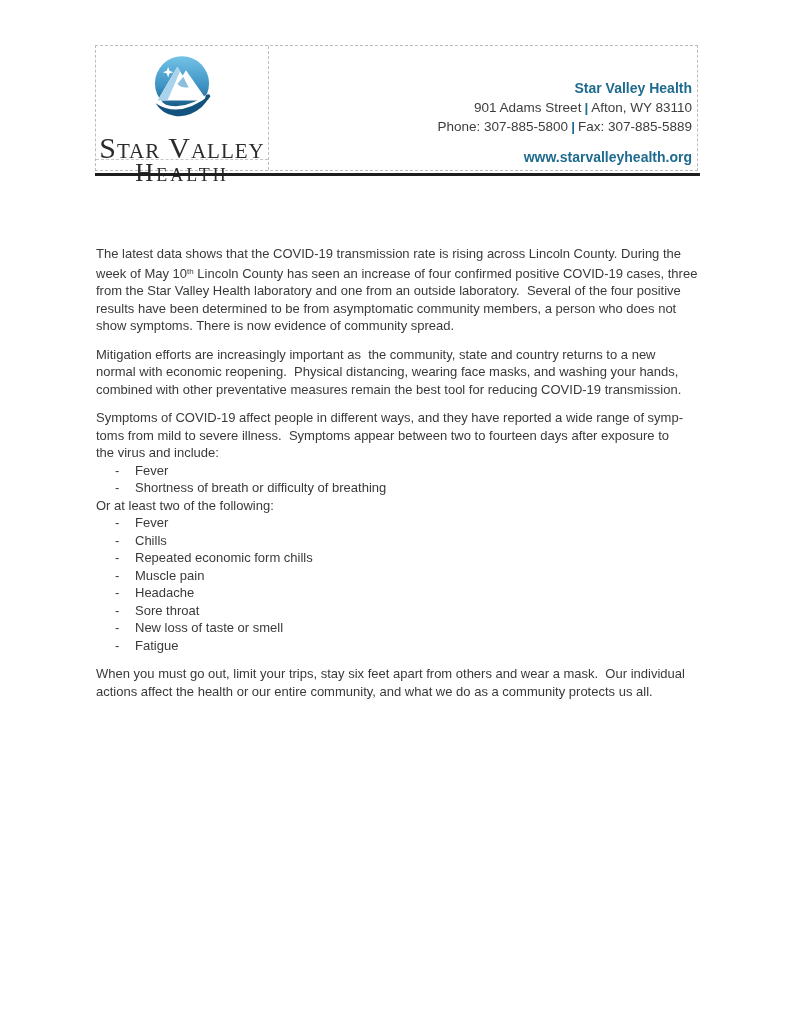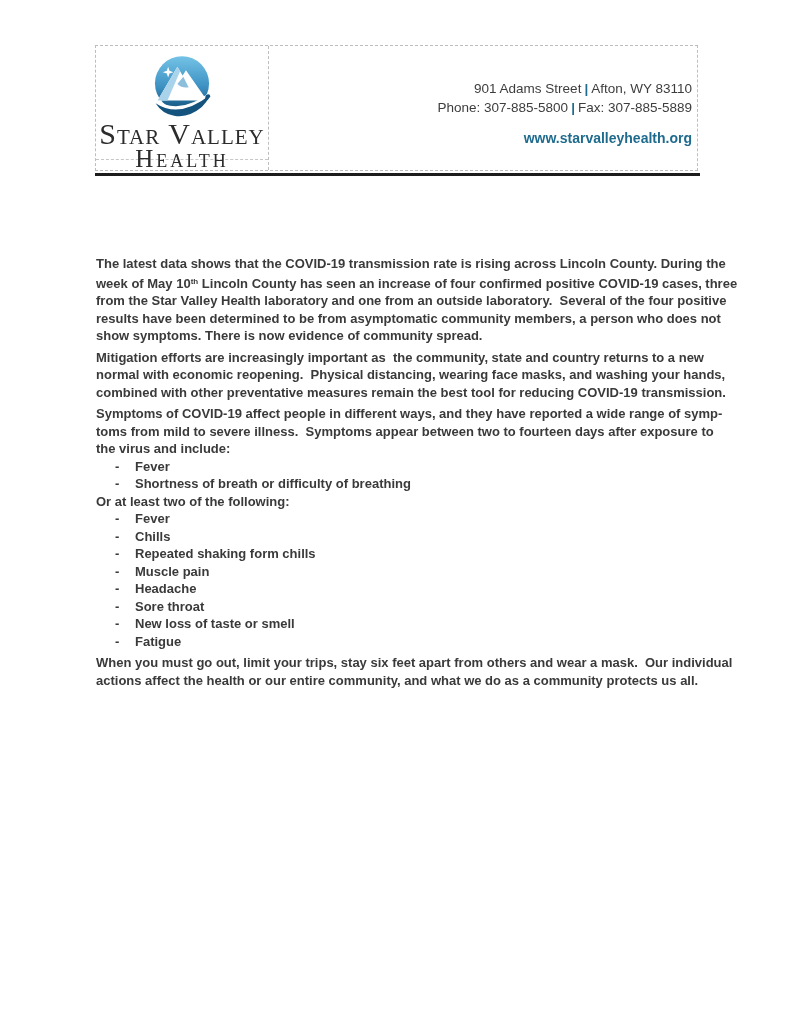--- a/index.html
+++ b/index.html
@@ -18,45 +18,45 @@
     border-left:1px dashed #bdbdbd;
   }
   .lh-left {
     position:absolute; left:0; top:0; width:172px; height:114px;
     border-bottom:1px dashed #c6c6c6; text-align:center;
   }
   .logo-mark { display:block; margin:7px auto 0 auto; }
   .logo-word1 {
     font-family:"Liberation Serif", serif; font-variant:small-caps;
     font-size:30px; line-height:26px; letter-spacing:1px; color:#2c2c2c;
-    white-space:nowrap; margin-top:2px;
+    white-space:nowrap; margin-top:16px;
   }
   .logo-word2 {
     font-family:Liberation Serif, serif; font-variant:small-caps;
     font-size:25px; line-height:23px; letter-spacing:3px; color:#2c2c2c;
     white-space:nowrap;
   }
   .lh-right {
     position:absolute; left:173px; right:0; top:0; bottom:0;
     padding:33px 5px 0 0; text-align:right;
     font-size:13.5px; line-height:19px; color:#3d3d3d;
   }
   .lh-org, .lh-web { font-weight:bold; font-size:14px; }
   .lh-sep { font-weight:bold; padding:0 3px; }
   .black-rule {
     position:absolute; left:95px; top:173px; width:605px; height:3px;
     background:#1d1d1d;
   }
   
   .doc-body {
-    position:absolute; left:96px; top:255px; width:612px;
-    font-size:13px; line-height:17.5px; color:#3a3a3a;font-weight:bold;
+    position:absolute; left:96px; top:245px; width:612px;
+    font-size:13px; line-height:17.5px; color:#3a3a3a;
   }
   .doc-p { white-space:pre; }
-  .mt { margin-top:4px; }
+  .mt { margin-top:11px; }
   sup.ord { font-size:8px; vertical-align:4px; letter-spacing:0; }
   .list-row { display:flex; padding-left:19px; height:17.5px; }
   .dash { width:20px; flex:0 0 20px; }
   .or-line { white-space:pre; }
 </style>
 </head>
 <body>
 
 <div class="page">
 
@@ -83,20 +83,21 @@
         <path d="M6 70 Q48 96 94 58 L94 78 Q50 104 6 80 Z" fill="#ffffff"></path>
 
         <path d="M10 76 Q46 100 92 64 Q88 74 80 82 Q60 99 38 95 Q20 92 10 76 Z" fill="#14537d"></path>
         <path d="M86 64 Q92 60 93 66 Q90 72 84 74 Z" fill="#14537d"></path>
       </svg>
       <div class="logo-word1">Star Valley</div>
       <div class="logo-word2">Health</div>
     </div>
 
     <div class="lh-right">
+      <div class="lh-org accent" style="color: rgb(30, 107, 142);">Star Valley Health</div>
       <div class="lh-line"><span>901 Adams Street</span><span class="lh-sep accent" style="color: rgb(30, 107, 142);">|</span><span>Afton, WY 83110</span></div>
       <div class="lh-line"><span>Phone: 307-885-5800</span><span class="lh-sep accent" style="color: rgb(30, 107, 142);">|</span><span>Fax: 307-885-5889</span></div>
       <div class="lh-web accent" style="color: rgb(30, 107, 142); margin-top: 12px;">www.starvalleyhealth.org</div>
     </div>
   </div>
 
   <div class="black-rule" style="background: rgb(29, 29, 29);"></div>
 
   <div class="doc-body">
     <p class="doc-p"><span>The latest data shows that the COVID-19 transmission rate is rising across Lincoln County. During the
@@ -130,21 +131,21 @@
       <div class="list-row">
           <span class="dash">-</span>
           <span class="li-text">Fever</span>
         </div>
       <div class="list-row">
           <span class="dash">-</span>
           <span class="li-text">Chills</span>
         </div>
       <div class="list-row">
           <span class="dash">-</span>
-          <span class="li-text">Repeated shaking form chills</span>
+          <span class="li-text">Repeated economic form chills</span>
         </div>
       <div class="list-row">
           <span class="dash">-</span>
           <span class="li-text">Muscle pain</span>
         </div>
       <div class="list-row">
           <span class="dash">-</span>
           <span class="li-text">Headache</span>
         </div>
       <div class="list-row">

